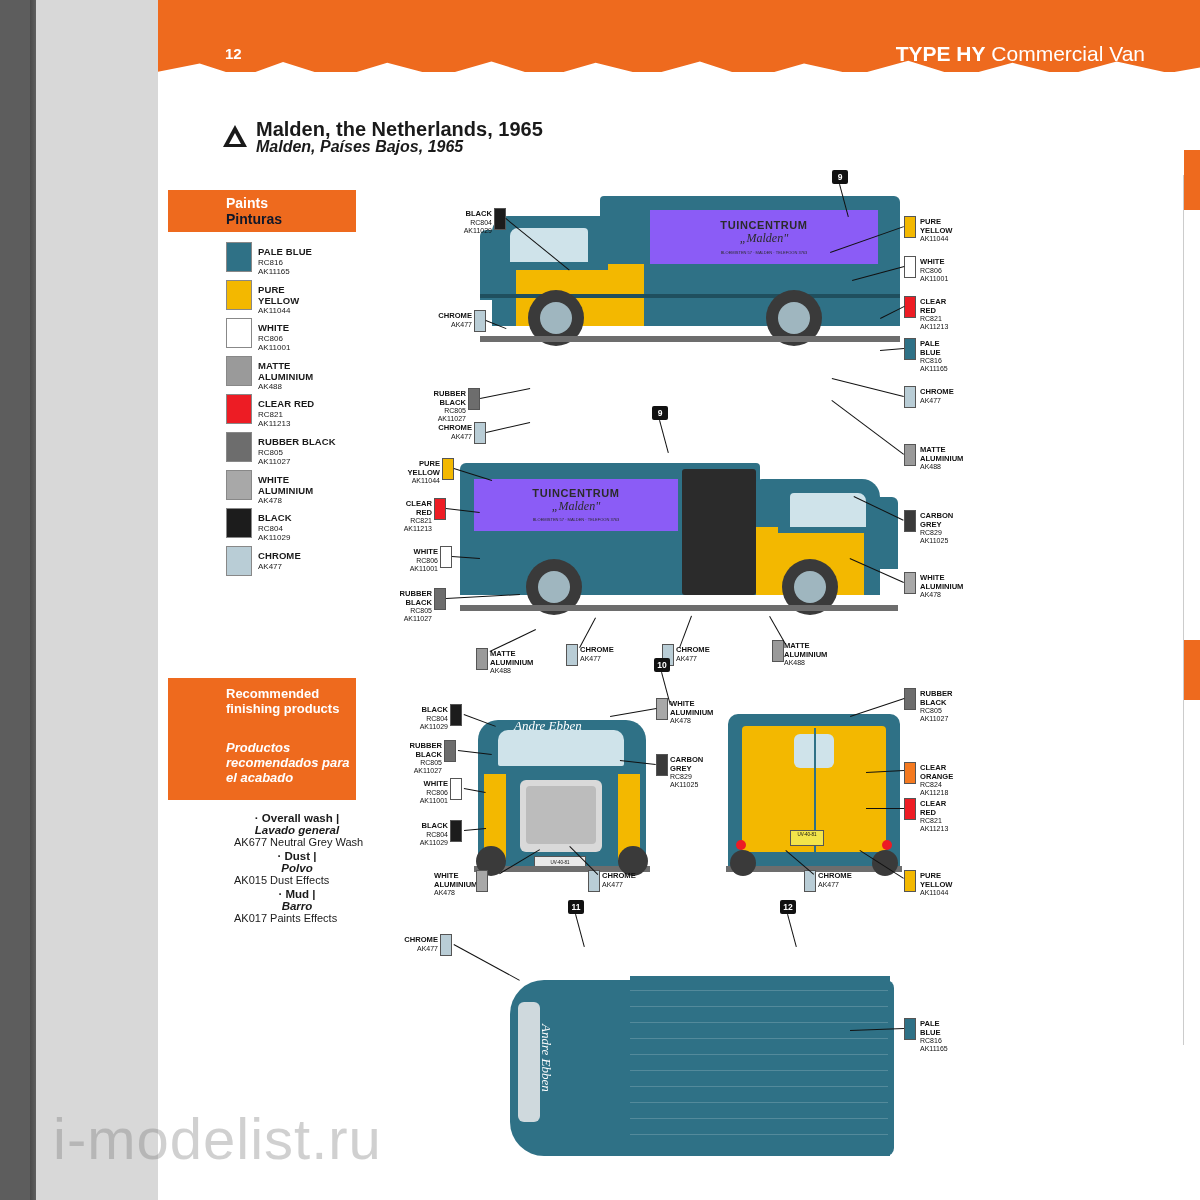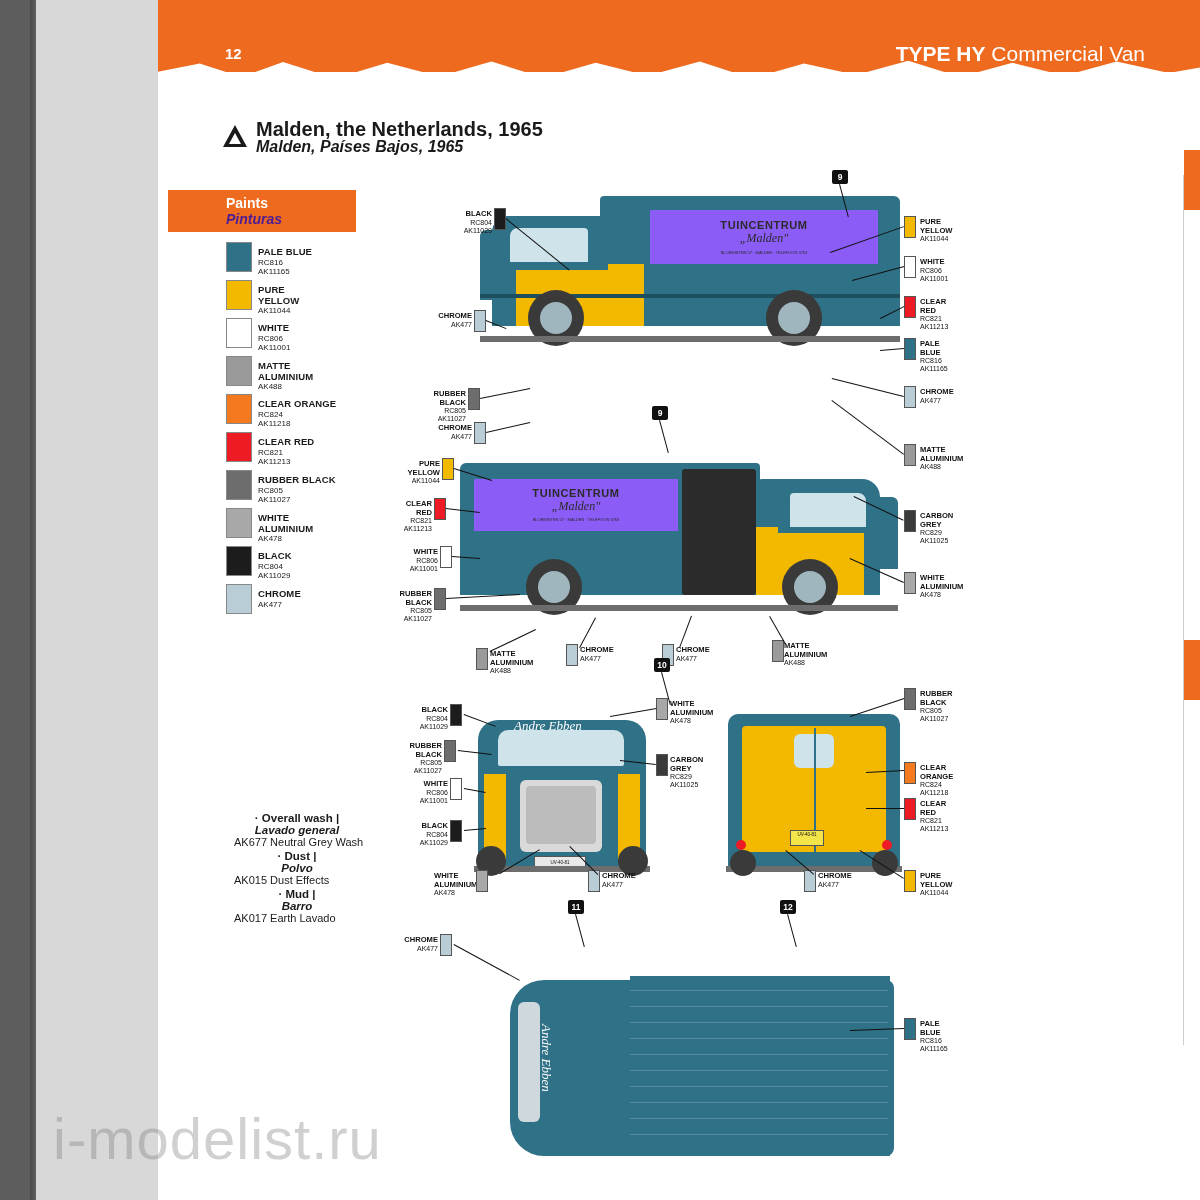--- a/index.html
+++ b/index.html
@@ -33,21 +33,21 @@
 
   
   .loc-wrap { position:absolute; left:222px; top:118px; }
   .loc-tri { position:absolute; left:0; top:6px; width:26px; height:24px; }
   .loc-en { position:absolute; left:34px; top:0; font-weight:bold; font-size:20px; color:#1a1a1a; white-space:nowrap;}
   .loc-es { position:absolute; left:34px; top:20px; font-style:italic; font-weight:bold; font-size:16px; color:#1a1a1a; white-space:nowrap;}
 
   
   .paints-head { position:absolute; left:168px; top:190px; width:188px; height:42px; background:#ee6a1e; }
   .paints-head .t1 { position:absolute; left:58px; top:5px; color:#fff; font-weight:bold; font-size:14px; }
-  .paints-head .t2 { position:absolute; left:58px; top:21px; color:#4c1d95; font-weight:bold; font-style:italic; font-size:14px; }
+  .paints-head .t2 { position:absolute; left:58px; top:21px; color:#0f172a; font-weight:bold; font-size:14px; }
 
   .paint-list { position:absolute; left:168px; top:240px; width:188px; }
   .paint-row { position:relative; height:38px; }
   .paint-sw { position:absolute; left:58px; top:2px; width:26px; height:30px; }
   .paint-txt { position:absolute; left:90px; top:7px; }
   .paint-name { font-weight:bold; font-size:9.5px; color:#1a1a1a; line-height:10.5px; letter-spacing:.1px;}
   .paint-code { font-size:8px; color:#1a1a1a; line-height:9.5px; }
 
   
   .rec-head { position:absolute; left:168px; top:678px; width:188px; height:122px; background:#ee6a1e; }
@@ -149,28 +149,20 @@
         </div>
       </div>
       <div class="paint-row">
         <div class="paint-sw" style="background: rgb(154, 154, 154); border: 0.5px solid rgb(136, 136, 136);"></div>
         <div class="paint-txt">
           <div class="paint-name">MATTE<br>ALUMINIUM</div>
           <div class="paint-code">AK488</div>
         </div>
       </div>
       <div class="paint-row">
-        <div class="paint-sw" style="background: rgb(244, 121, 31); border: 0.5px solid rgb(136, 136, 136);"></div>
-        <div class="paint-txt">
-          <div class="paint-name">CLEAR ORANGE</div>
-          <div class="paint-code">RC824</div>
-          <div class="paint-code">AK11218</div>
-        </div>
-      </div>
-      <div class="paint-row">
         <div class="paint-sw" style="background: rgb(237, 28, 36); border: 0.5px solid rgb(136, 136, 136);"></div>
         <div class="paint-txt">
           <div class="paint-name">CLEAR RED</div>
           <div class="paint-code">RC821</div>
           <div class="paint-code">AK11213</div>
         </div>
       </div>
       <div class="paint-row">
         <div class="paint-sw" style="background: rgb(109, 109, 109); border: 0.5px solid rgb(136, 136, 136);"></div>
         <div class="paint-txt">
@@ -196,32 +188,36 @@
       </div>
       <div class="paint-row">
         <div class="paint-sw" style="background: rgb(185, 205, 214); border: 0.5px solid rgb(136, 136, 136);"></div>
         <div class="paint-txt">
           <div class="paint-name">CHROME</div>
           <div class="paint-code">AK477</div>
         </div>
       </div>
     </div>
 
+  <div class="rec-head">
+    <div class="r1">Recommended finishing products</div>
+    <div class="r2">Productos recomendados para el acabado</div>
+  </div>
   <div class="rec-list" id="rec-list">
       <div class="li">
         <div class="lbl">· Overall wash |<br><i>Lavado general</i></div>
         <div class="prod">AK677 Neutral Grey Wash</div>
       </div>
       <div class="li">
         <div class="lbl">· Dust |<br><i>Polvo</i></div>
         <div class="prod">AK015 Dust Effects</div>
       </div>
       <div class="li">
         <div class="lbl">· Mud |<br><i>Barro</i></div>
-        <div class="prod">AK017 Earth Lavado</div>
+        <div class="prod">AK017 Paints Effects</div>
       </div>
     </div>
 
   <div id="art">
 
     <div class="van" style="left:100px; top:30px; width:420px; height:200px;">
       <div class="body" style="left:0; top:40px; width:30px; height:70px; border-radius:6px 0 0 0;"></div>
       <div class="body" style="left:12px; top:26px; width:120px; height:110px; border-radius:16px 10px 0 0;"></div>
       <div class="body" style="left:120px; top:6px; width:300px; height:130px; border-radius:4px 6px 0 0;"></div>
       <div class="win" style="left:30px; top:38px; width:78px; height:34px; border-radius:8px 4px 0 0;"></div>

